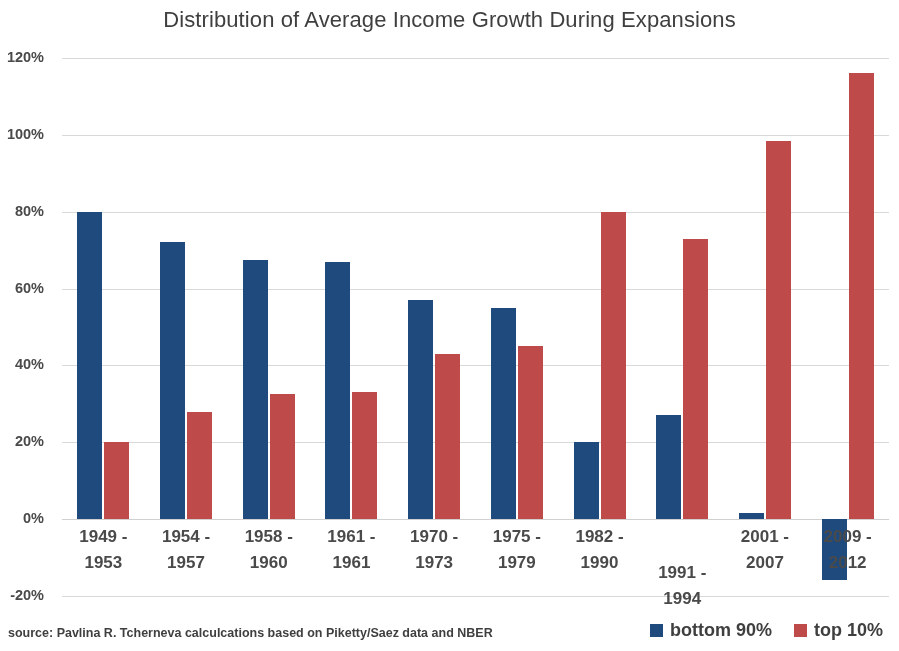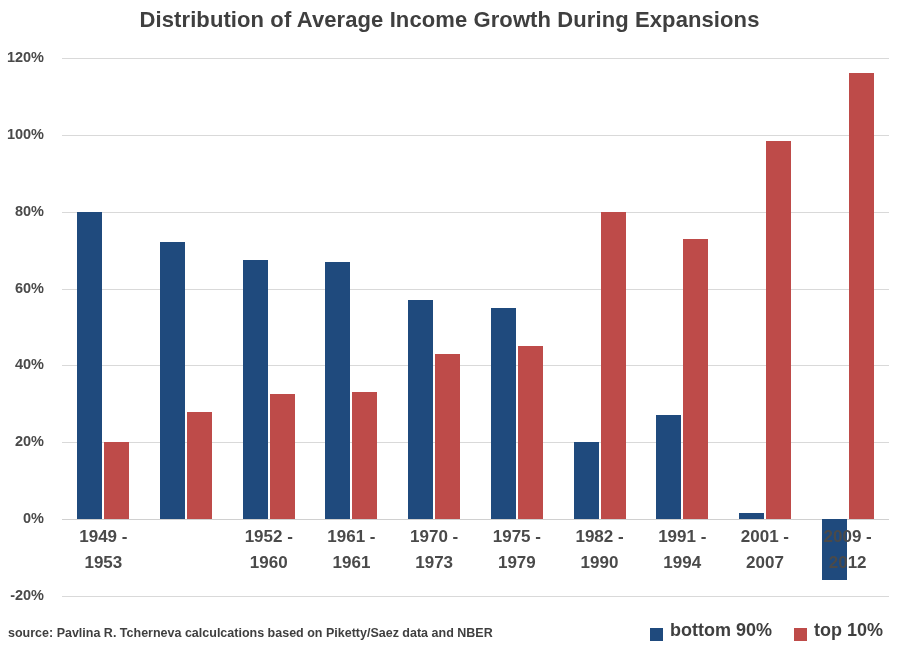--- a/index.html
+++ b/index.html
@@ -25,21 +25,21 @@
   }
 
   
   #chart-title {
     position: absolute;
     left: 0;
     top: 6px;
     width: 899px;
     text-align: center;
     font-size: 22px;
-    font-weight: bold;
+    font-weight: normal;
     color: #3f3f3f;
     letter-spacing: 0.1px;
     line-height: 28px;
   }
 
   
   
   #plot-area {
     position: absolute;
     left: 62px;
@@ -124,21 +124,21 @@
   #legend {
     position: absolute;
     right: 16px;
     top: 620px;
     display: flex;
     align-items: center;
     gap: 22px;
   }
   .legend-entry {
     display: flex;
-    align-items: flex-end;
+    align-items: center;
     gap: 7px;
   }
   .legend-swatch {
     width: 13px;
     height: 13px;
     display: inline-block;
   }
   .legend-swatch.bottom90 { background: #1F4A7D; }
   .legend-swatch.top10    { background: #BE4B49; }
   .legend-text {
@@ -215,26 +215,27 @@
         </div>
         <div class="bar-group" style="left: 744.3px; width: 82.7px;">
           <div class="bar bottom90" title="bottom 90% 2009 - 2012: -15.8%" style="left: 15.35px; top: 461.143px; height: 60.7171px; background: rgb(31, 74, 125);"></div>
           <div class="bar top10" title="top 10% 2009 - 2012: 116%" style="left: 42.35px; top: 15.3714px; height: 445.771px; background: rgb(190, 75, 73);"></div>
         </div>
       </div>
   </div>
 
   <div id="xaxis-labels">
       <div class="xtick" style="left: 0px; width: 82.7px;"><span class="l1">1949 -</span><span class="l2">1953</span></div>
-      <div class="xtick" style="left: 165.4px; width: 82.7px;"><span class="l1">1952 -</span><span class="l2">1960</span></div>
+      <div class="xtick" style="left: 82.7px; width: 82.7px;"><span class="l1">1954 -</span><span class="l2">1957</span></div>
+      <div class="xtick" style="left: 165.4px; width: 82.7px;"><span class="l1">1958 -</span><span class="l2">1960</span></div>
       <div class="xtick" style="left: 248.1px; width: 82.7px;"><span class="l1">1961 -</span><span class="l2">1961</span></div>
       <div class="xtick" style="left: 330.8px; width: 82.7px;"><span class="l1">1970 -</span><span class="l2">1973</span></div>
       <div class="xtick" style="left: 413.5px; width: 82.7px;"><span class="l1">1975 -</span><span class="l2">1979</span></div>
       <div class="xtick" style="left: 496.2px; width: 82.7px;"><span class="l1">1982 -</span><span class="l2">1990</span></div>
-      <div class="xtick" style="left: 578.9px; width: 82.7px;"><span class="l1">1991 -</span><span class="l2">1994</span></div>
+      <div class="xtick" style="left: 578.9px; width: 82.7px; margin-top: 36px;"><span class="l1">1991 -</span><span class="l2">1994</span></div>
       <div class="xtick" style="left: 661.6px; width: 82.7px;"><span class="l1">2001 -</span><span class="l2">2007</span></div>
       <div class="xtick" style="left: 744.3px; width: 82.7px;"><span class="l1">2009 -</span><span class="l2">2012</span></div>
     </div>
 
   <div id="source-note">source: Pavlina R. Tcherneva calculcations based on Piketty/Saez data and NBER</div>
 
   <div id="legend">
       <div class="legend-entry">
         <span class="legend-swatch bottom90" style="background: rgb(31, 74, 125);"></span>
         <span class="legend-text">bottom 90%</span>

